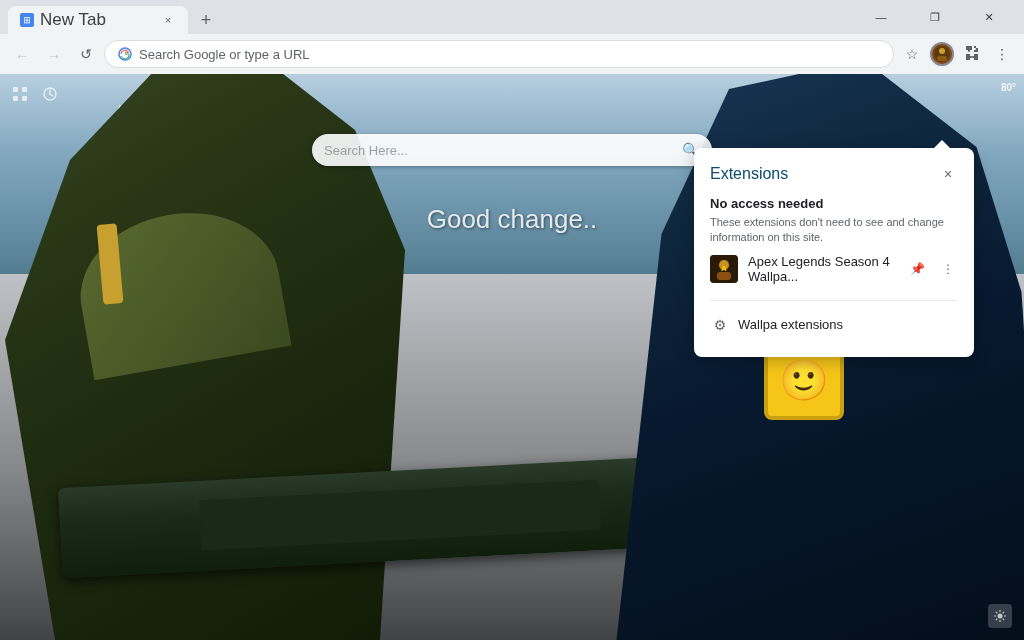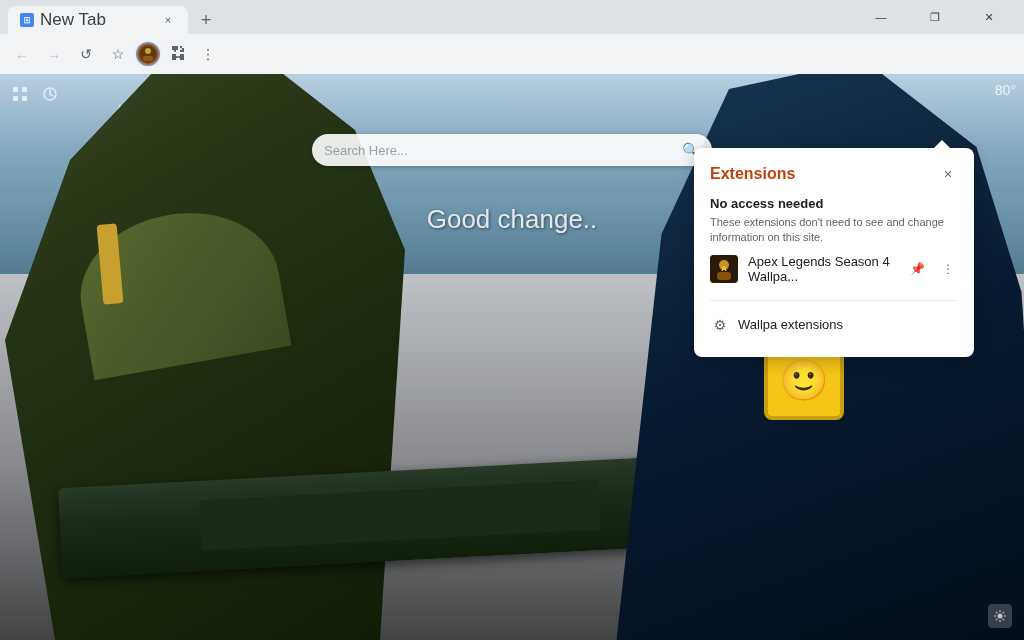--- a/index.html
+++ b/index.html
@@ -321,22 +321,22 @@
       padding: 16px;
     }
     .extensions-header {
       display: flex;
       align-items: center;
       justify-content: space-between;
       margin-bottom: 12px;
     }
     .extensions-title {
       font-size: 16px;
-      font-weight: 700;
-      color: #c2410c;
+      font-weight: 400;
+      color: #0c4a6e;
     }
     .ext-close-btn {
       width: 20px;
       height: 20px;
       display: flex;
       align-items: center;
       justify-content: center;
       font-size: 14px;
       color: #5f6368;
       cursor: pointer;
@@ -465,20 +465,30 @@
       <div class="win-btn">❐</div>
       <div class="win-btn close">✕</div>
     </div>
   </div>
 
   <div class="toolbar">
     <div class="nav-btn disabled">←</div>
     <div class="nav-btn disabled">→</div>
     <div class="nav-btn">↺</div>
 
+    <div class="address-bar">
+      <div class="google-g">
+        <svg width="14" height="14" viewBox="0 0 14 14" fill="none">
+          <circle cx="7" cy="7" r="6" stroke="#4285F4" stroke-width="1.5" fill="none"></circle>
+          <path d="M7 7h4v0.5A4 4 0 0 1 3.2 9" stroke="#34A853" stroke-width="1" fill="none"></path>
+          <path d="M3 7a4 4 0 0 1 7.6-1.7H7" stroke="#EA4335" stroke-width="1" fill="none"></path>
+        </svg>
+      </div>
+      <span class="address-text">Search Google or type a URL</span>
+    </div>
 
     <div class="toolbar-right">
       <div class="toolbar-icon">
         <span>☆</span>
       </div>
       <div class="toolbar-icon active">
         <div class="extension-avatar">
           <svg width="18" height="18" viewBox="0 0 18 18">
             <circle cx="9" cy="9" r="8" fill="#5a3a10"></circle>
             <circle cx="9" cy="6" r="3" fill="#c8a030"></circle>
@@ -531,21 +541,21 @@
         </svg>
       </div>
       <div class="tl-icon">
         <svg width="16" height="16" viewBox="0 0 16 16" fill="none" stroke="rgba(255,255,255,0.7)" stroke-width="1.5">
           <circle cx="8" cy="8" r="6"></circle>
           <path d="M8 4v4l3 2" stroke-linecap="round"></path>
         </svg>
       </div>
     </div>
 
-    <div class="top-right-badge" style="font-size:14px;color:rgba(255,255,255,0.8);font-weight:400;">80°</div>
+    <div class="top-right-badge" style="font-size:10px;color:rgba(255,255,255,0.8);font-weight:700;">80°</div>
 
     <div class="center-search">
       <div class="search-box">
         <span class="search-text">Search Here...</span>
         <div class="search-icon-btn">🔍</div>
       </div>
     </div>
 
     <div style="position:absolute;top:130px;left:50%;transform:translateX(-50%);text-align:center;">
       <span class="greeting">Good change..</span>

